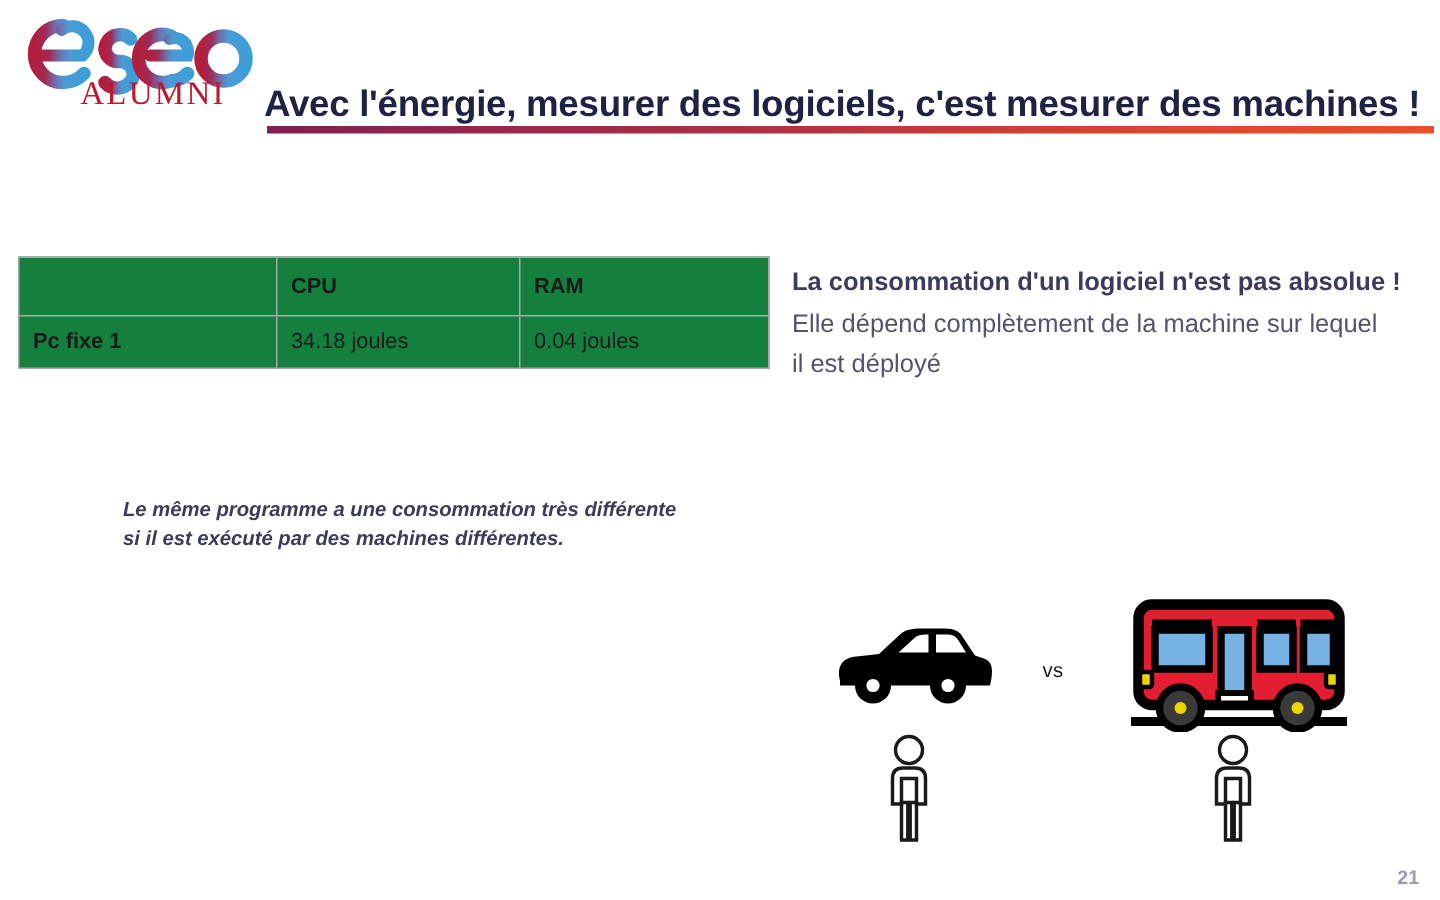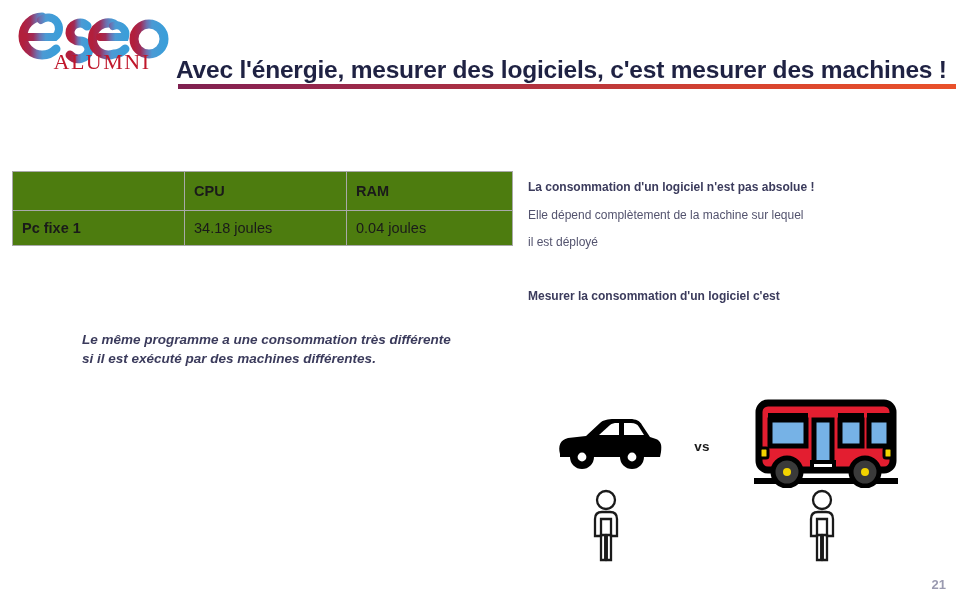--- a/index.html
+++ b/index.html
@@ -61,21 +61,21 @@
   .table-wrap {
     position: absolute;
     left: 12px;
     top: 171px;
     width: 500px;
   }
   table.data {
     border-collapse: collapse;
     width: 500px;
     table-layout: fixed;
-    background: #4d7c0f;
+    background: #15803d;
   }
   table.data td, table.data th {
     border: 1px solid #a9a9a9;
     padding: 6px 9px;
     font-size: 14.5px;
     color: #1a1a1a;
     text-align: left;
     vertical-align: middle;
     height: 22px;
     font-weight: normal;
@@ -107,37 +107,37 @@
 
   
   .right-text {
     position: absolute;
     left: 528px;
     top: 174px;
     width: 412px;
   }
   .right-text p {
     margin: 0 0 0 0;
-    font-size: 12px;
+    font-size: 17px;
     line-height: 27.5px;
     color: #53536e;
   }
   .right-text .strong {
     font-weight: bold;
     color: #3b3b5c;
   }
   .right-text .para-gap {
     height: 26px;
   }
 
   
   .illus { position: absolute; }
   .car-icon   { left: 556px; top: 416px; width: 108px; height: 54px; }
   .vs-label   { left: 685px; top: 439px; width: 34px; text-align: center;
-                font-size: 13.5px; font-weight: bold; color: #1a1a1a; letter-spacing: 0.3px; }
+                font-size: 13.5px; font-weight: normal; color: #1a1a1a; letter-spacing: 0.3px; }
   .bus-icon   { left: 752px; top: 398px; width: 148px; height: 90px; }
   .person-left  { left: 588px; top: 489px; width: 36px; height: 74px; }
   .person-right { left: 804px; top: 489px; width: 36px; height: 74px; }
 
   
   .page-number {
     position: absolute;
     right: 14px;
     bottom: 8px;
     font-size: 13px;
@@ -207,21 +207,21 @@
   <div class="table-caption">Le même programme a une consommation très différente si il est exécuté par des machines différentes.</div>
 
   <div class="right-text">
     <p>
       <span class="strong">La consommation d'un logiciel n'est pas absolue !</span><br>
       <span>Elle dépend complètement de la machine sur lequel</span><br>
       <span>il est déployé</span>
     </p>
     <div class="para-gap"></div>
     <p class="strong">
-      <span>Mesurer la consommation d'un logiciel c'est</span><br>
+      <br>
       <br>
     </p>
   </div>
 
   <div class="illus car-icon">
     <svg width="108" height="54" viewBox="0 0 108 54" xmlns="http://www.w3.org/2000/svg">
       <path d="M4 38 C2 30 4 24 12 22 L30 20 L44 7 C47 4 52 3 58 3 L74 3 C80 3 84 5 86 9 L94 21
                L100 23 C105 25 106 29 105 36 L104 41 L94 41 L92 41 L48 41 L42 41 L14 41 L4 41 Z" fill="#000000"></path>
 
       <path d="M43 19 L54 9 C56 7.5 58 7 61 7 L63 7 L63 19 Z" fill="#ffffff"></path>

